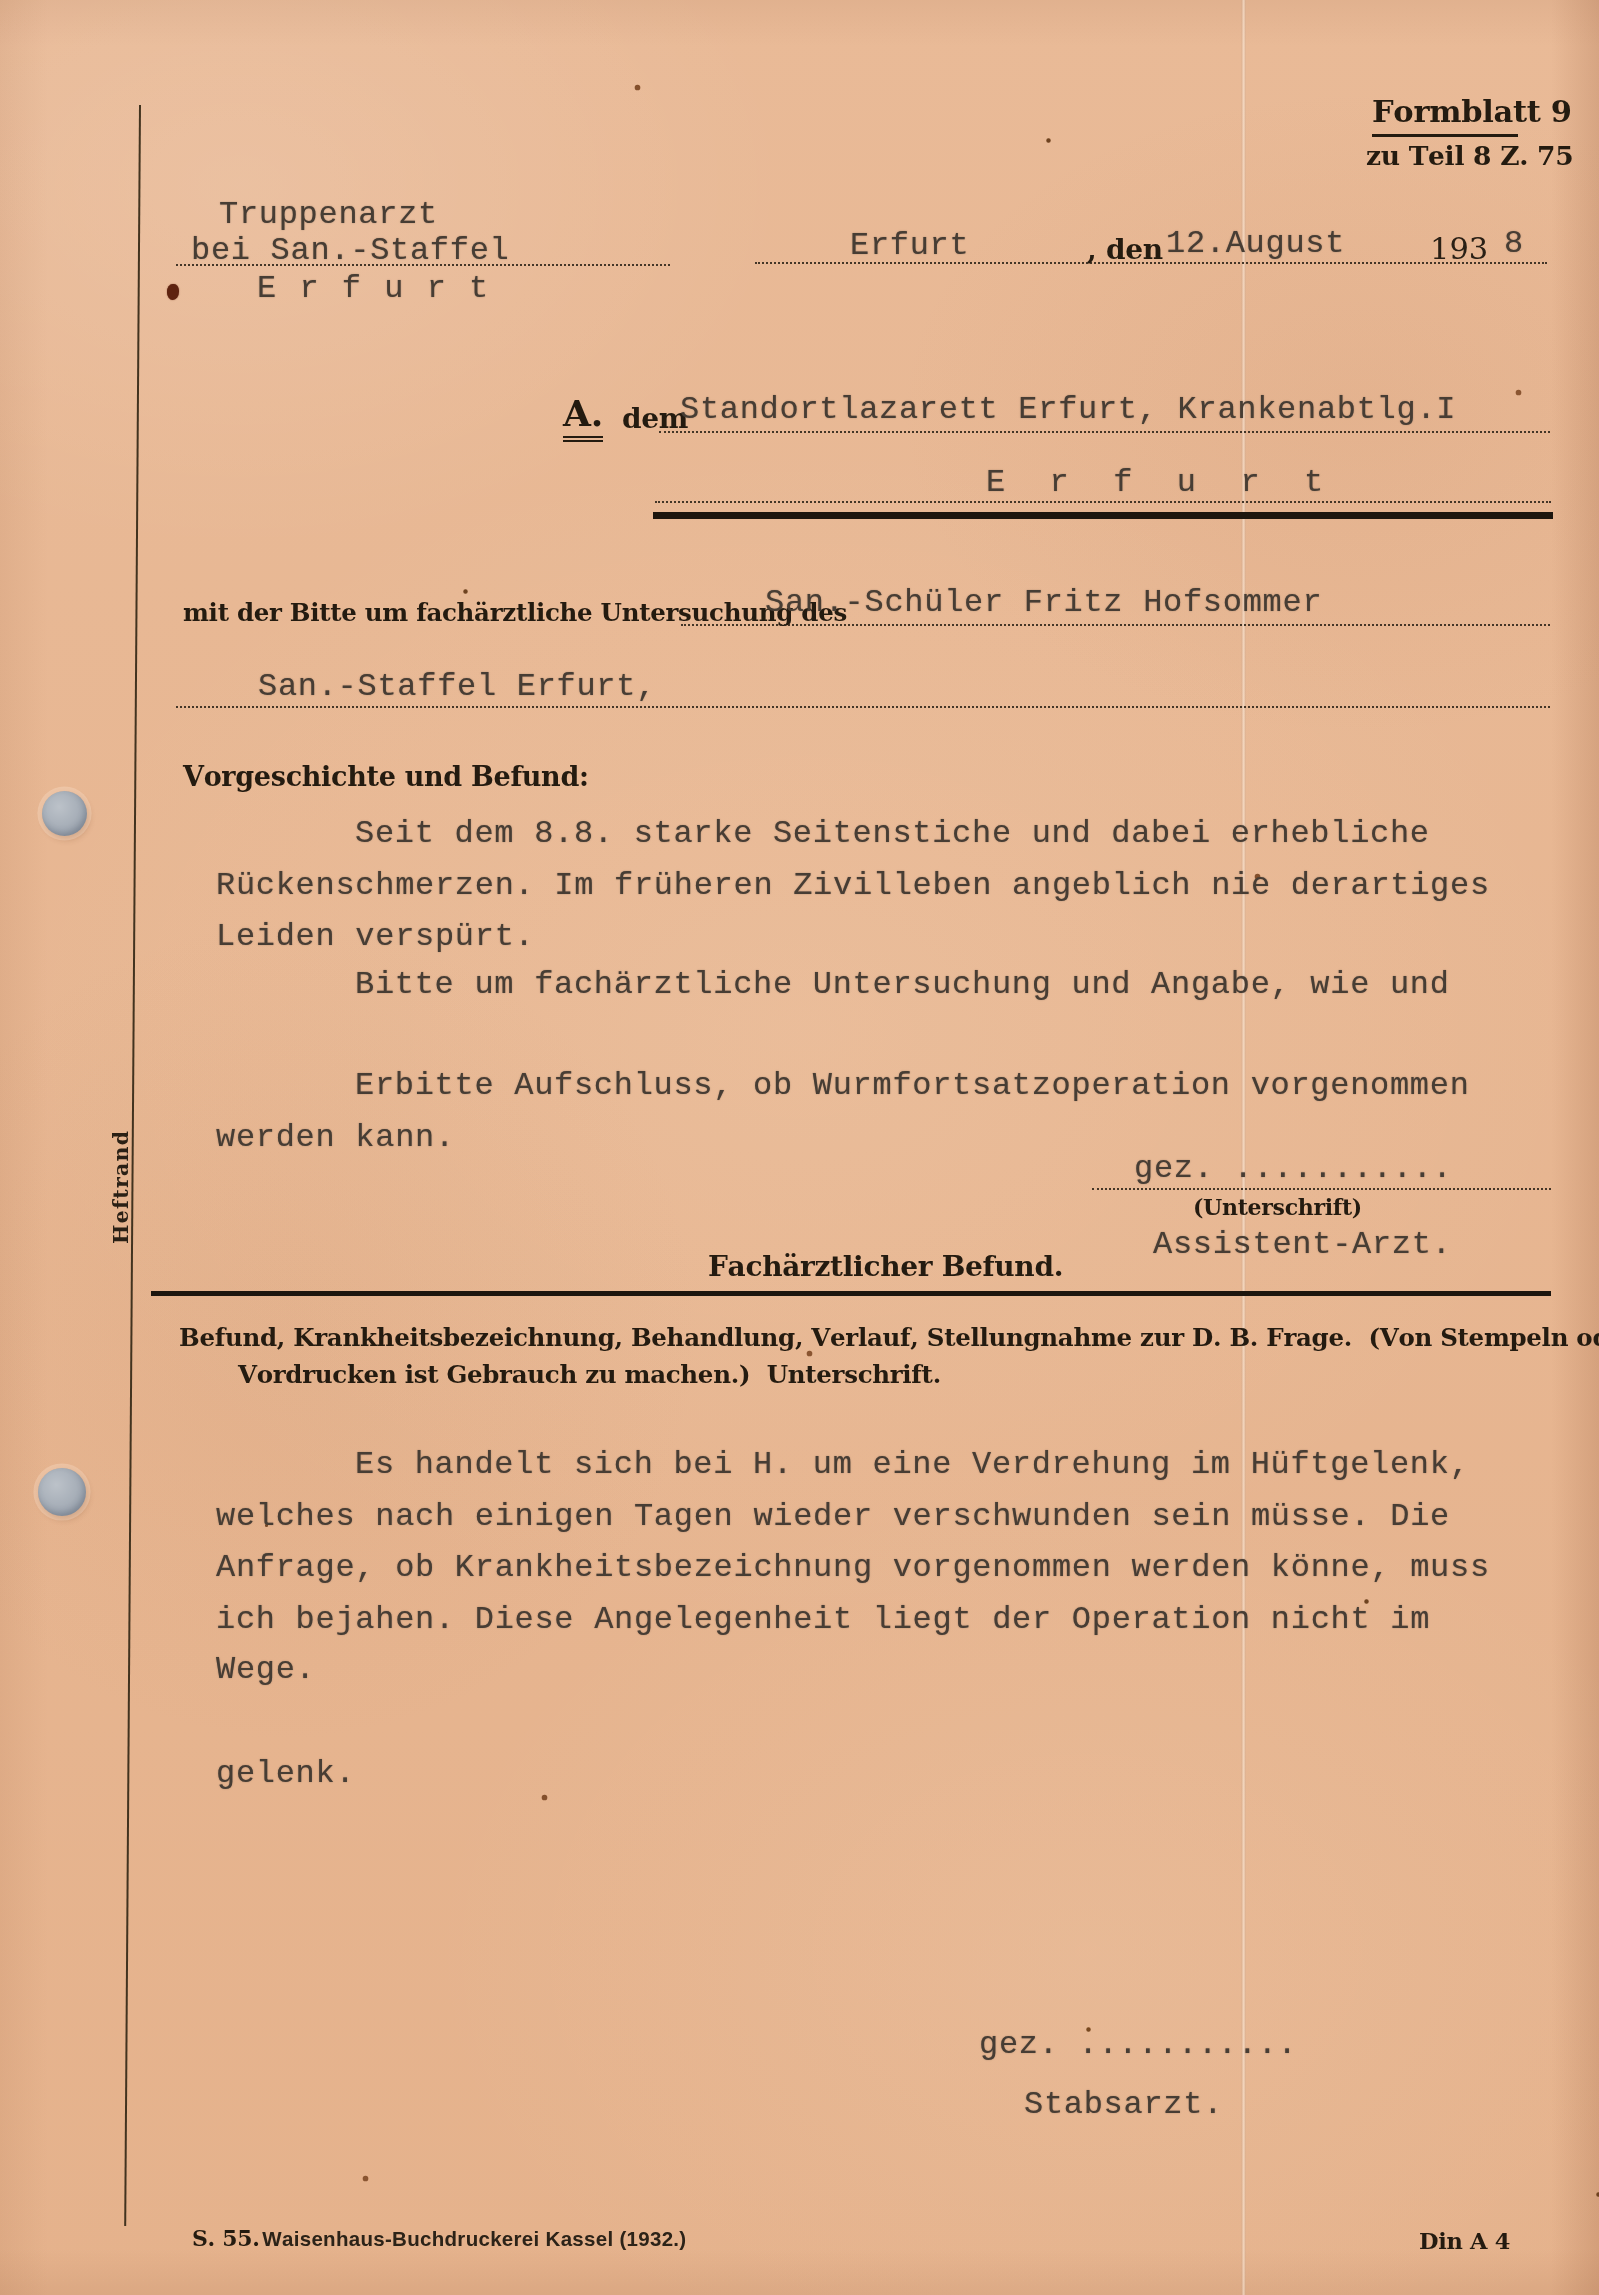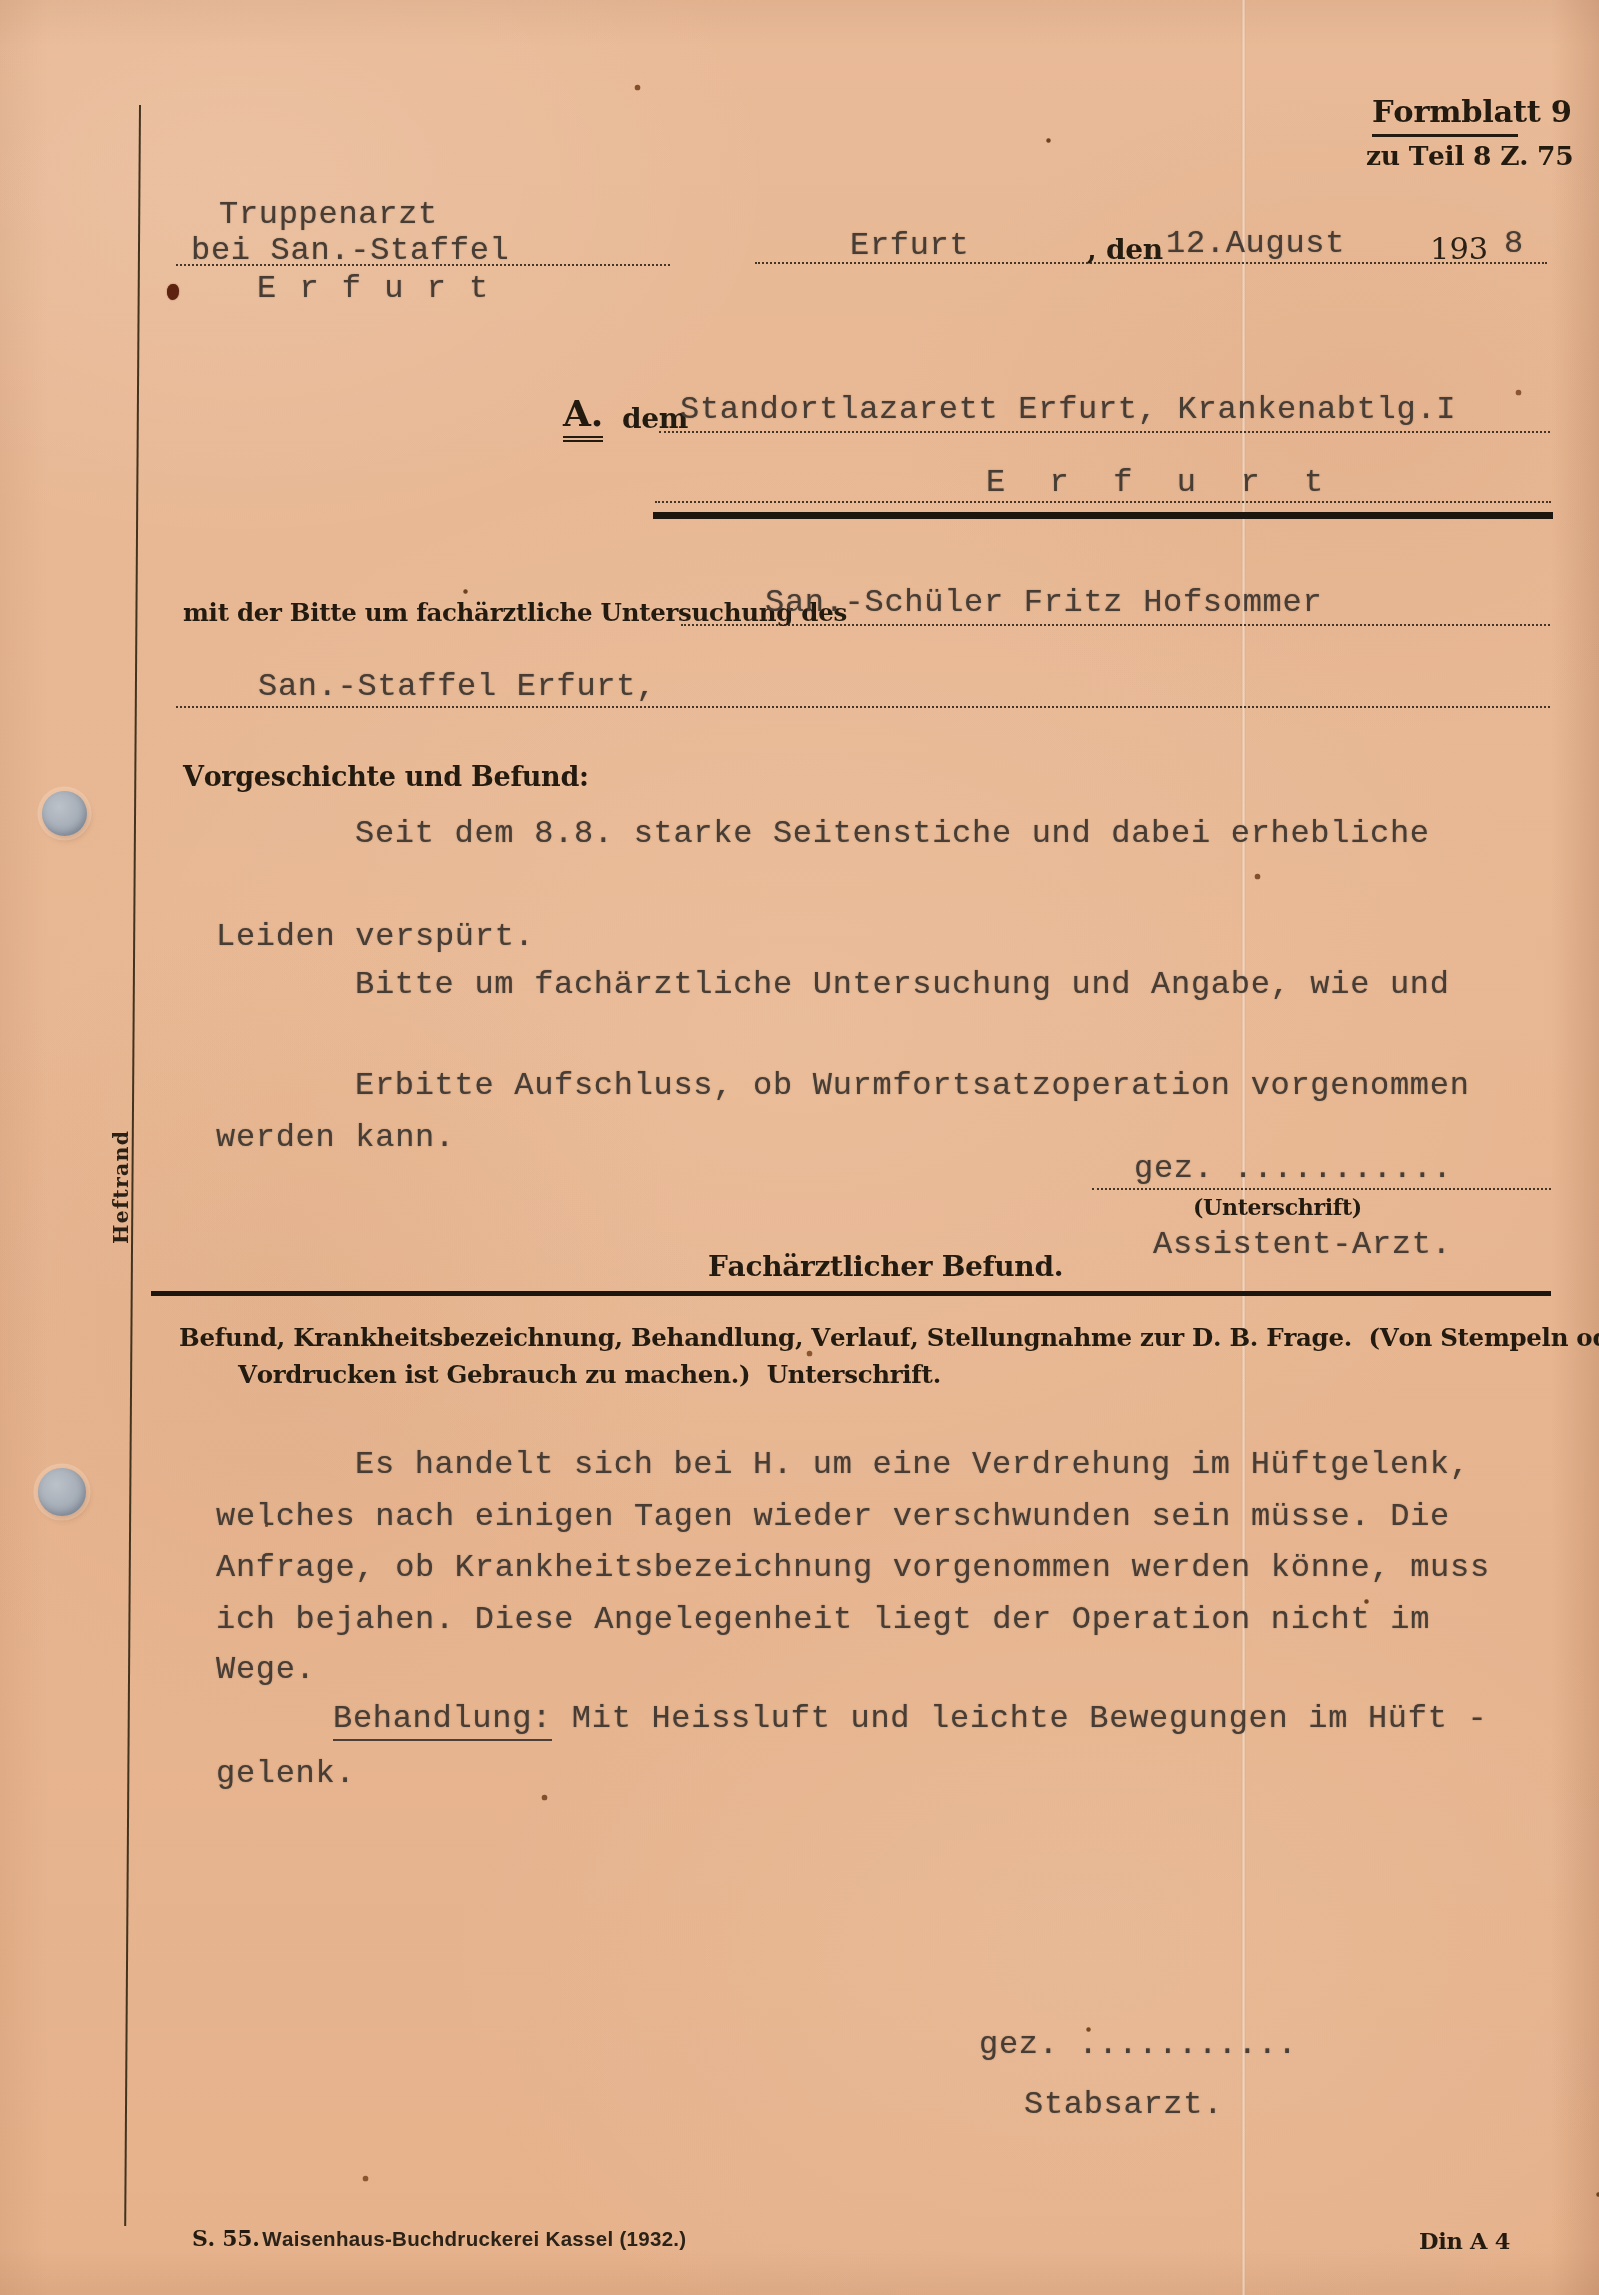--- a/index.html
+++ b/index.html
@@ -104,20 +104,21 @@
   <div class="abs bar" style="left:653px;top:512px;width:900px;height:6.6px;"></div>
 
   <div class="abs printed" style="left:183px;top:598px;font-size:24.5px;">mit der Bitte um fachärztliche Untersuchung des</div>
   <div class="abs typed" style="left:765px;top:584px;">San.-Schüler Fritz Hofsommer</div>
   <div class="abs dotline" style="left:681px;top:624px;width:869px;"></div>
   <div class="abs typed" style="left:258px;top:668px;">San.-Staffel Erfurt,</div>
   <div class="abs dotline" style="left:176px;top:706px;width:1374px;"></div>
 
   <div class="abs printed" style="left:183px;top:761px;font-size:27px;">Vorgeschichte und Befund:</div>
   <div class="abs typed" style="left:355px;top:815px;">Seit dem 8.8. starke Seitenstiche und dabei erhebliche</div>
+  <div class="abs typed" style="left:216px;top:867px;">Rückenschmerzen. Im früheren Zivilleben angeblich nie derartiges</div>
   <div class="abs typed" style="left:216px;top:918px;">Leiden verspürt.</div>
   <div class="abs typed" style="left:355px;top:966px;">Bitte um fachärztliche Untersuchung und Angabe, wie und</div>
   <div class="abs typed" style="left:355px;top:1067px;">Erbitte Aufschluss, ob Wurmfortsatzoperation vorgenommen</div>
   <div class="abs typed" style="left:216px;top:1119px;">werden kann.</div>
 
   <div class="abs typed" style="left:1134px;top:1150px;">gez. ...........</div>
   <div class="abs dotline" style="left:1092px;top:1188px;width:459px;"></div>
   <div class="abs printed" style="left:1193px;top:1194px;font-size:22px;">(Unterschrift)</div>
   <div class="abs typed" style="left:1153px;top:1226px;">Assistent-Arzt.</div>
 
@@ -125,21 +126,20 @@
   <div class="abs bar" style="left:151px;top:1291px;width:1400px;height:5.3px;"></div>
   <div class="abs printed" style="left:179px;top:1323px;font-size:24.5px;">Befund, Krankheitsbezeichnung, Behandlung, Verlauf, Stellungnahme zur D. B. Frage.  (Von Stempeln oder</div>
   <div class="abs printed" style="left:238px;top:1360px;font-size:24.5px;">Vordrucken ist Gebrauch zu machen.)  Unterschrift.</div>
 
   <div class="abs typed" style="left:355px;top:1446px;">Es handelt sich bei H. um eine Verdrehung im Hüftgelenk,</div>
   <div class="abs typed" style="left:216px;top:1498px;">welches nach einigen Tagen wieder verschwunden sein müsse. Die</div>
   <div class="abs typed" style="left:216px;top:1549px;">Anfrage, ob Krankheitsbezeichnung vorgenommen werden könne, muss</div>
   <div class="abs typed" style="left:216px;top:1601px;">ich bejahen. Diese Angelegenheit liegt der Operation nicht im</div>
   <div class="abs typed" style="left:216px;top:1651px;">Wege.</div>
 
-  <div class="abs typed" style="left:333px;top:1700px;"><span class="typed-underline">Behandlung:</span><span> Mit Heissluft und leichte Bewegungen im Hüft -</span></div>
   <div class="abs typed" style="left:216px;top:1755px;">gelenk.</div>
 
   <div class="abs typed" style="left:979px;top:2026px;">gez. ...........</div>
   <div class="abs typed" style="left:1024px;top:2086px;">Stabsarzt.</div>
 
   <div class="abs" style="left:192px;top:2225px;">
     <span class="printed" style="font-size:22px;">S. 55.</span>
     <span class="sans" style="font-size:20.5px;color:#2c2318;font-weight:bold;letter-spacing:0.3px;">Waisenhaus-Buchdruckerei Kassel (1932.)</span>
   </div>
   <div class="abs printed" style="left:1419px;top:2228px;font-size:22.5px;text-align:right;">Din A 4</div>

